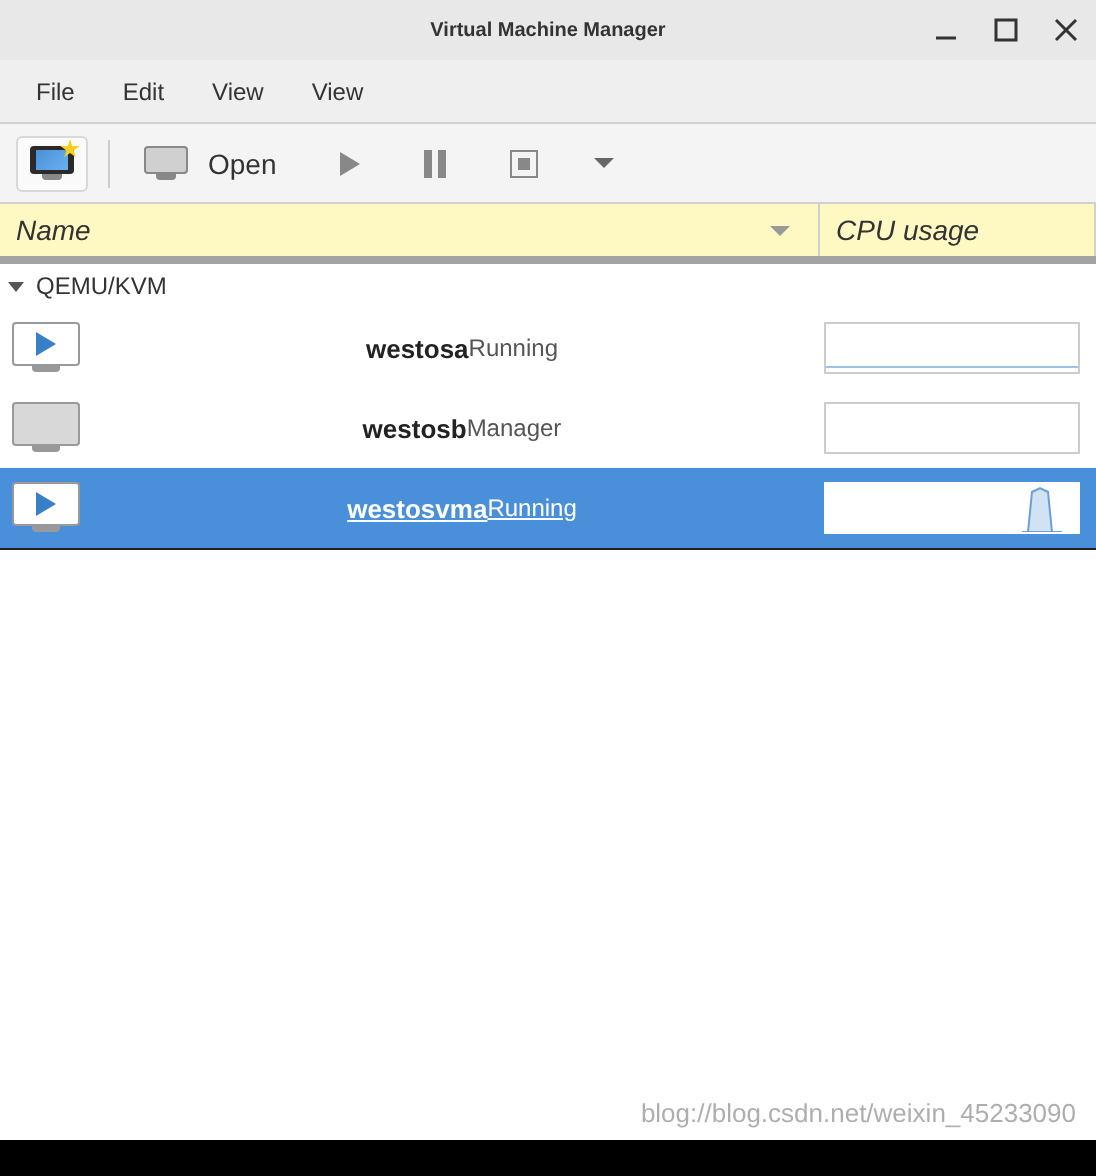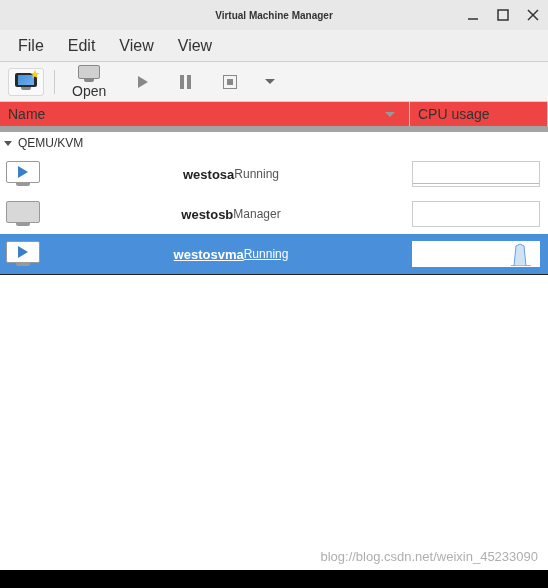--- a/index.html
+++ b/index.html
@@ -4,46 +4,46 @@
 <style>
 * { margin: 0; padding: 0; box-sizing: border-box; font-family: sans-serif; }
 body { width: 548px; height: 588px; background: #fff; overflow: hidden; position: relative; }
 
 .titlebar { height: 30px; background: #e8e8e8; display: flex; align-items: center; position: relative; }
 .titlebar-title { position: absolute; left: 50%; transform: translateX(-50%); font-size: 10px; font-weight: bold; color: #333; }
 .window-controls { position: absolute; right: 8px; display: flex; gap: 16px; }
 .window-btn { width: 14px; height: 14px; display: flex; align-items: center; justify-content: center; cursor: pointer; color: #444; }
 
 .menubar { height: 32px; background: #efefef; border-bottom: 1px solid #d0d0d0; display: flex; align-items: center; padding: 0 6px; }
-.menu-item { padding: 4px 12px; font-size: 16px; color: #333; cursor: pointer; text-align: center; }
+.menu-item { padding: 4px 12px; font-size: 12px; color: #333; cursor: pointer; text-align: center; }
 
 .toolbar { height: 40px; background: #f4f4f4; border-bottom: 1px solid #d0d0d0; display: flex; align-items: center; padding: 0 8px; gap: 4px; }
 .tool-separator { width: 1px; height: 24px; background: #ccc; margin: 0 6px; }
-.tool-btn { padding: 4px 6px; display: flex; align-items: center; gap: 0; cursor: pointer; border: 1px solid transparent; border-radius: 3px; flex-direction: column; }
+.tool-btn { padding: 4px 6px; display: flex; align-items: center; gap: 10px; cursor: pointer; border: 1px solid transparent; border-radius: 3px; }
 .tool-btn.framed { border-color: #d8d8d8; background: #fafafa; }
 .tool-btn-label { font-size: 14px; color: #333; }
 
 .new-vm-icon { width: 22px; height: 18px; position: relative; }
 .new-vm-icon .monitor { width: 22px; height: 14px; background: #2a2a2a; border-radius: 2px; position: relative; }
 .new-vm-icon .monitor::after { content: ""; position: absolute; top: 2px; left: 3px; width: 16px; height: 10px; background: linear-gradient(135deg, #4a90d9 0%, #6bb0f0 100%); }
 .new-vm-icon .stand { width: 10px; height: 3px; background: #888; margin: 0 auto; border-radius: 0 0 2px 2px; }
 .new-vm-icon .star { position: absolute; top: -3px; right: -3px; width: 10px; height: 10px; background: #f5d020; clip-path: polygon(50% 0%, 61% 35%, 98% 35%, 68% 57%, 79% 91%, 50% 70%, 21% 91%, 32% 57%, 2% 35%, 39% 35%); }
 
 .monitor-icon { width: 22px; height: 18px; position: relative; }
 .monitor-icon .screen { width: 22px; height: 14px; background: #d0d0d0; border: 1px solid #888; border-radius: 2px; }
 .monitor-icon .stand2 { width: 10px; height: 3px; background: #888; margin: 0 auto; border-radius: 0 0 2px 2px; }
 
 .play-icon { width: 0; height: 0; border-left: 10px solid #888; border-top: 6px solid transparent; border-bottom: 6px solid transparent; }
 .pause-icon { display: flex; gap: 3px; }
 .pause-icon span { width: 4px; height: 14px; background: #888; }
 .stop-box { width: 14px; height: 14px; border: 1px solid #888; position: relative; }
 .stop-box::after { content: ""; position: absolute; top: 3px; left: 3px; width: 6px; height: 6px; background: #888; }
 .dropdown-arrow { width: 0; height: 0; border-left: 5px solid transparent; border-right: 5px solid transparent; border-top: 5px solid #666; }
 
-.column-headers { height: 30px; background: #ef4444; border-bottom: 6px solid #a3a3a3; display: flex; }
+.column-headers { height: 30px; background: #fef9c3; border-bottom: 4px solid #a3a3a3; display: flex; font-style: italic; }
 .col-header { display: flex; align-items: center; padding: 0 8px; font-size: 14px; color: #333; border-right: 1px solid #d0d0d0; }
 .col-name { flex: 1; justify-content: space-between; }
 .col-cpu { width: 138px; }
 .sort-arrow { width: 0; height: 0; border-left: 5px solid transparent; border-right: 5px solid transparent; border-top: 5px solid #999; margin-right: 6px; }
 
 .tree-area { background: #fff; }
 .group-row { height: 22px; display: flex; align-items: center; padding: 0 4px; font-size: 12px; color: #333; }
 .group-arrow { width: 0; height: 0; border-left: 4px solid transparent; border-right: 4px solid transparent; border-top: 5px solid #555; margin-right: 6px; }
 
 .vm-row { height: 40px; display: flex; align-items: center; padding: 0 2px; }

